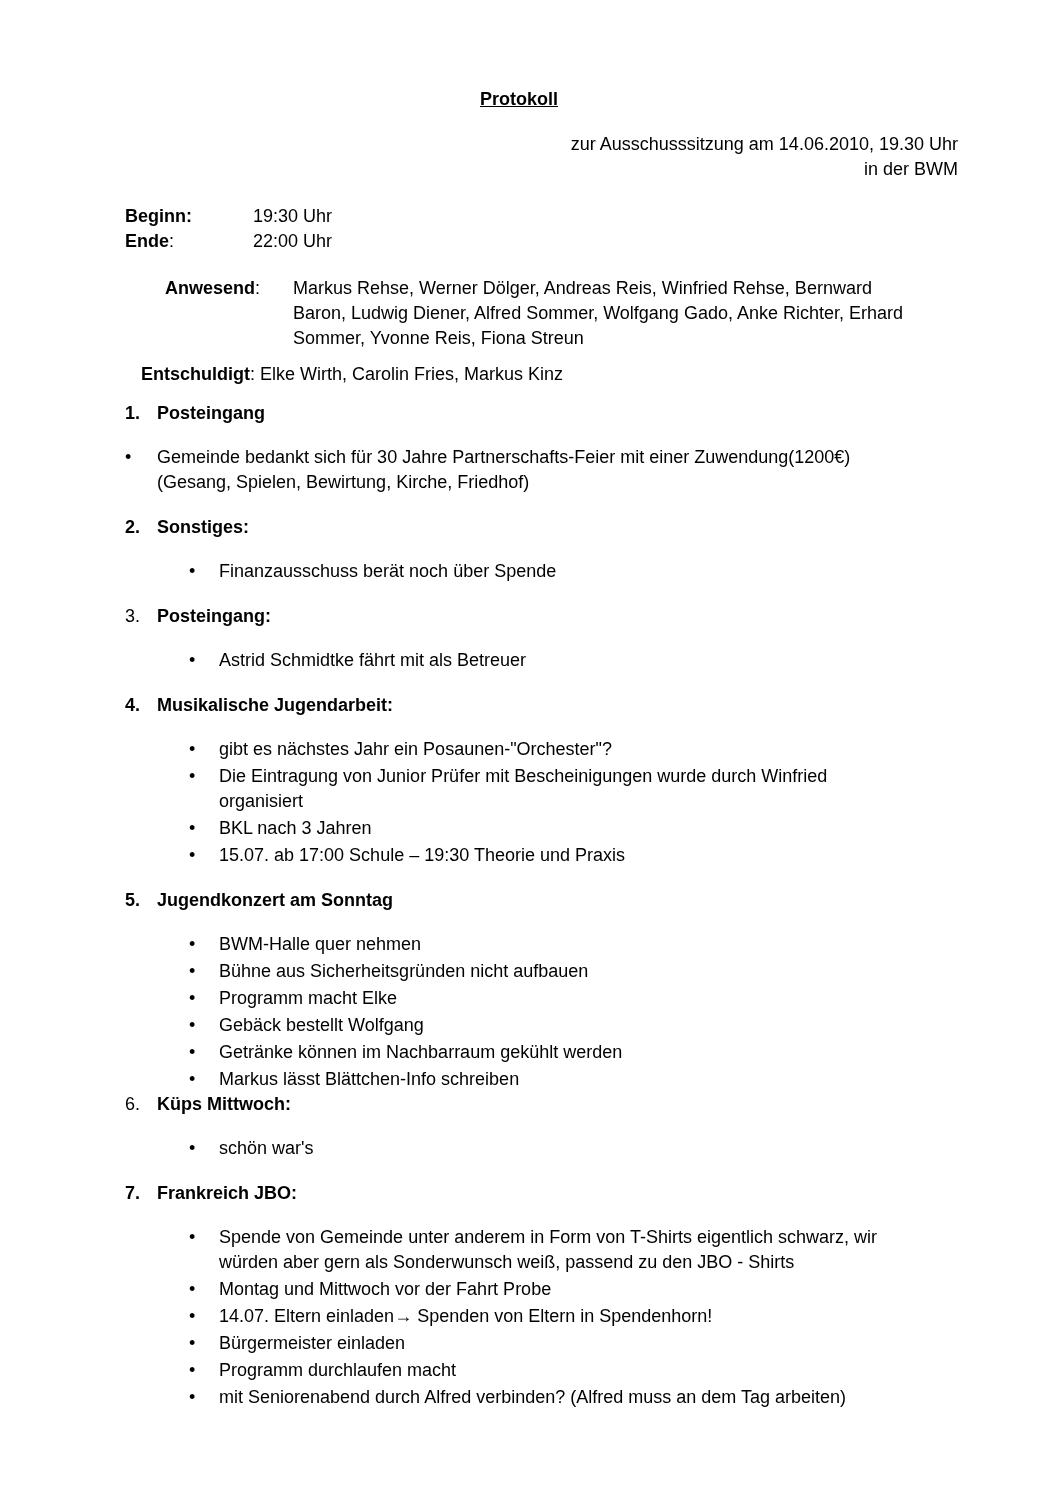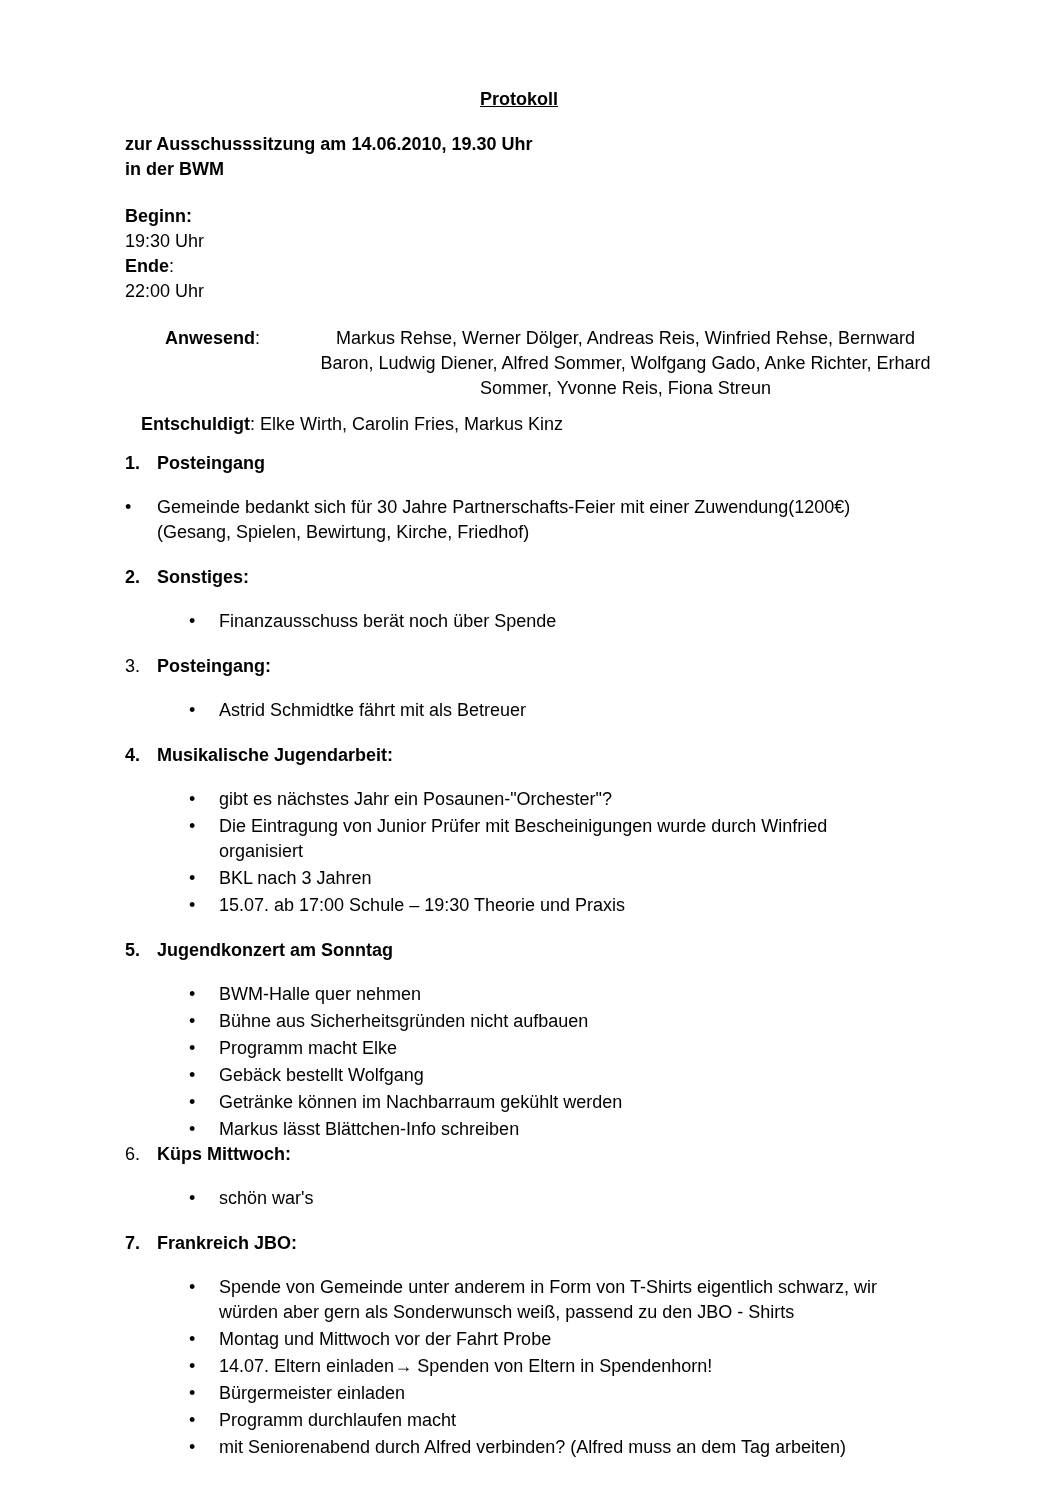--- a/index.html
+++ b/index.html
@@ -23,31 +23,32 @@
   h1.doc-title {
     font-size: 18px;
     line-height: 25px;
     font-weight: bold;
     text-align: center;
     margin: 0 -80px 0 -125px; 
   }
   h1.doc-title .u { text-decoration: underline; }
 
   .subtitle {
-    font-weight: bold;
+    font-weight: normal;
     margin: 20px 0 0 0;
+    text-align: right;
   }
 
   .meta { margin-top: 22px; }
-  .meta-row { display: flex; flex-direction: column; }
+  .meta-row { display: flex; }
   .meta-label { width: 128px; flex: none; font-weight: bold; }
 
   .attend { display: flex; margin-top: 22px; margin-left: 40px; }
   .attend-label { width: 128px; flex: none; font-weight: bold; }
-  .attend-value { flex: 1; text-align: center; }
+  .attend-value { flex: 1; }
 
   .excused { margin: 11px 0 0 16px; }
 
   .section { margin-top: 20px; }
   .section.first { margin-top: 14px; }
   .section.tight { margin-top: 0; }
 
   .section-heading {
     display: flex;
     font-size: 18px;

